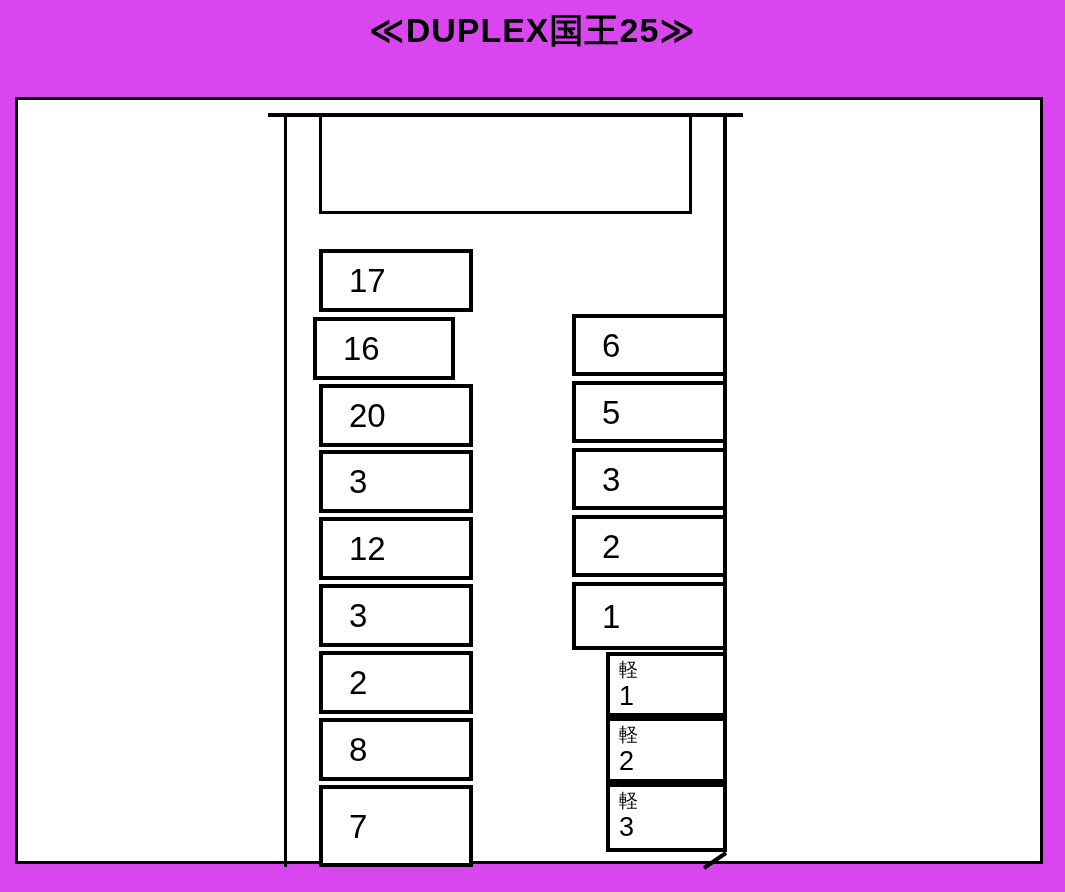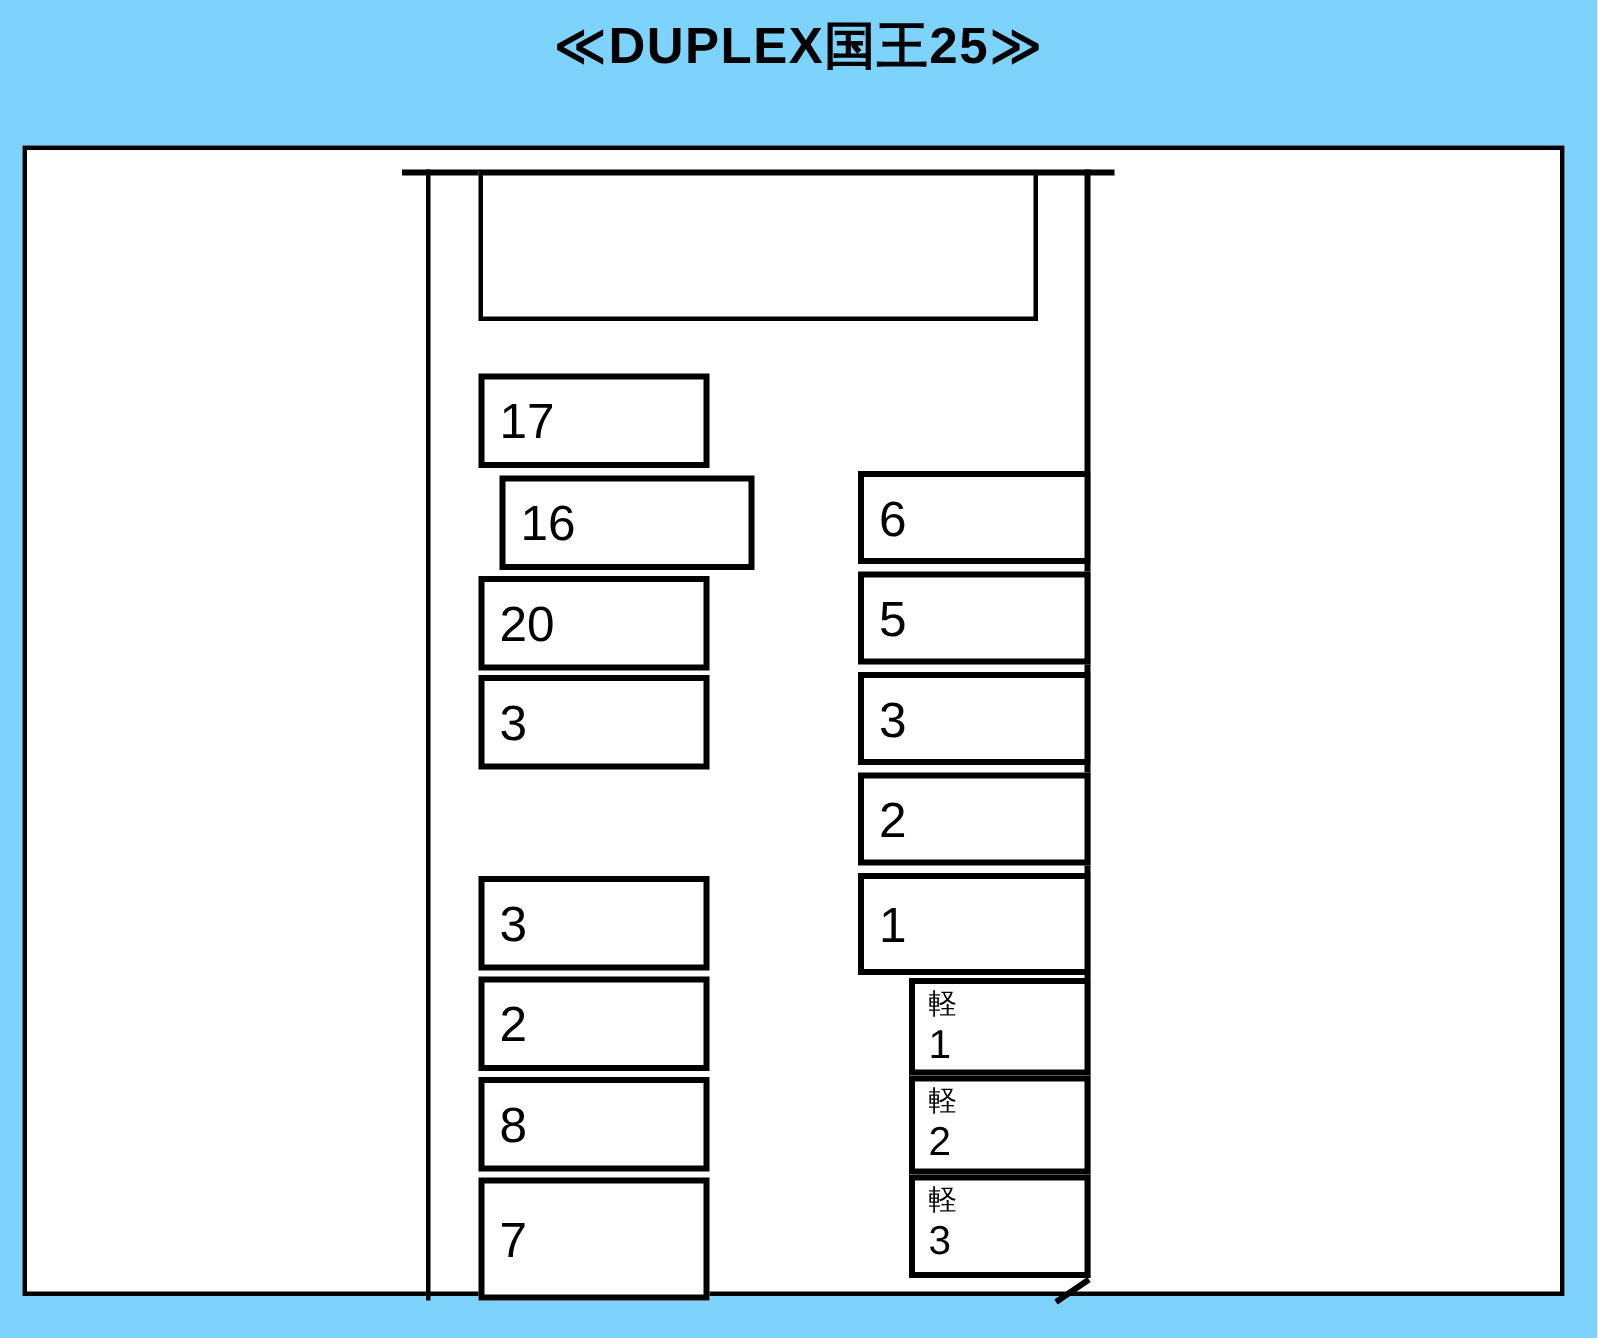--- a/index.html
+++ b/index.html
@@ -5,21 +5,21 @@
   html, body {
     margin: 0;
     padding: 0;
     background: #ffffff;
     font-family: "Liberation Sans", "DejaVu Sans", sans-serif;
   }
   .page {
     position: relative;
     width: 1065px;
     height: 892px;
-    background: #7dd3fc;
+    background: #d946ef;
     overflow: hidden;
     color: #000000;
   }
   .title {
     position: absolute;
     top: 8px;
     left: 0;
     width: 100%;
     text-align: center;
     font-size: 34px;
@@ -74,21 +74,21 @@
   .stall {
     position: absolute;
     border: 4px solid #000000;
     box-sizing: border-box;
     background: #ffffff;
     display: flex;
     align-items: center;
   }
   .stall-label {
     font-size: 33px;
-    padding-left: 10px;
+    padding-left: 26px;
     line-height: 1;
     color: #000000;
   }
   .stall.kei {
     display: block;
   }
   .kei-prefix {
     display: block;
     font-size: 19px;
     line-height: 22px;
@@ -119,28 +119,31 @@
 
   <div class="hline-top"></div>
   <div class="vline left-lane"></div>
   <div class="vline right-lane"></div>
 
   <div class="building"></div>
 
   <div class="stall" style="left:319px;top:249px;width:154px;height:63px">
     <span class="stall-label">17</span>
   </div>
-  <div class="stall" style="left:333px;top:317px;width:170px;height:63px">
+  <div class="stall" style="left:313px;top:317px;width:142px;height:63px">
     <span class="stall-label">16</span>
   </div>
   <div class="stall" style="left:319px;top:384px;width:154px;height:63px">
     <span class="stall-label">20</span>
   </div>
   <div class="stall" style="left:319px;top:450px;width:154px;height:63px">
     <span class="stall-label">3</span>
+  </div>
+  <div class="stall" style="left:319px;top:517px;width:154px;height:63px">
+    <span class="stall-label">12</span>
   </div>
   <div class="stall" style="left:319px;top:584px;width:154px;height:63px">
     <span class="stall-label">3</span>
   </div>
   <div class="stall" style="left:319px;top:651px;width:154px;height:63px">
     <span class="stall-label">2</span>
   </div>
   <div class="stall" style="left:319px;top:718px;width:154px;height:63px">
     <span class="stall-label">8</span>
   </div>

